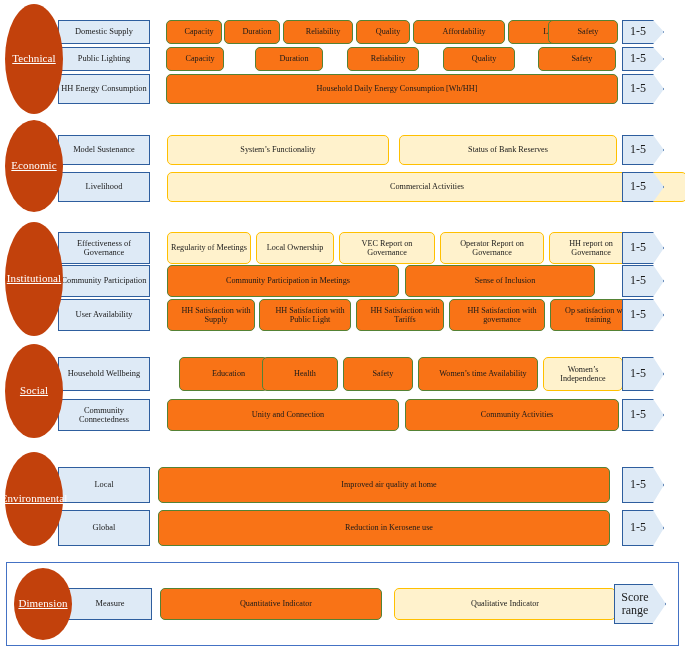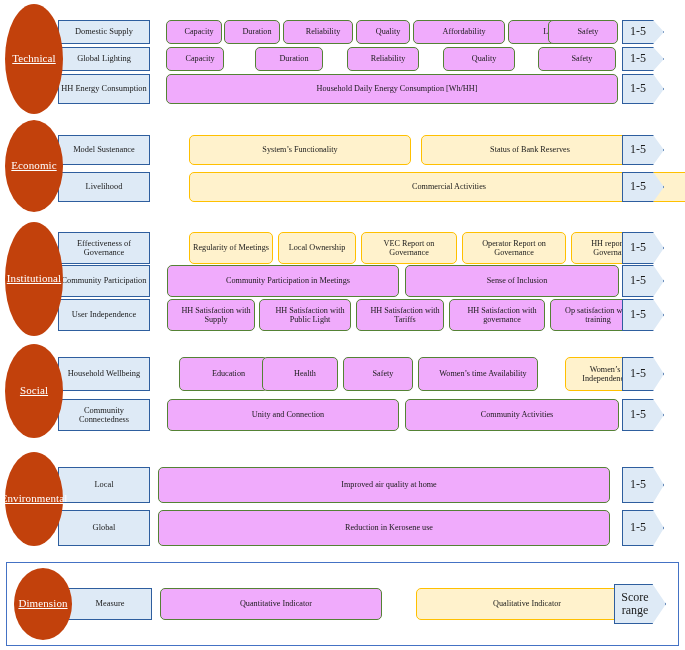--- a/index.html
+++ b/index.html
@@ -46,22 +46,22 @@
     position:absolute;
     box-sizing:border-box;
     border-radius:5px;
     display:flex;align-items:center;justify-content:center;
     text-align:center;
     font-size:8.2px;
     line-height:1.15;
     padding:0 2px;
     color:#1a1a1a;
   }
-  .ind.quant{ background:#f0abfc; border:1px solid #548235;padding-left:12px; }
-  .ind.qual { background:#FFF2CC; border:1px solid #FFC000;margin-left:22px; }
+  .ind.quant{ background:#f97316; border:1px solid #548235;padding-left:12px; }
+  .ind.qual { background:#FFF2CC; border:1px solid #FFC000; }
 
   
   .score{
     position:absolute;
     background:#DEEAF6;
     border:1px solid #2E5E9E;
     box-sizing:border-box;
     display:flex;align-items:center;justify-content:center;
     text-align:center;
     font-size:12px;
@@ -107,21 +107,21 @@
     <div class="ind quant" style="left: 508px; top: 20px; width: 88px; height: 24px;">
       <span>Legality</span>
     </div>
     <div class="ind quant" style="left: 548px; top: 20px; width: 70px; height: 24px;">
       <span>Safety</span>
     </div>
     <div class="score" style="left: 622px; top: 20px; width: 42px; height: 24px;">
       <span class="sc-inner">1-5</span>
     </div>
     <div class="measure" style="left: 58px; top: 47px; width: 92px; height: 24px;">
-      <span>Global Lighting</span>
+      <span>Public Lighting</span>
     </div>
     <div class="ind quant" style="left: 166px; top: 47px; width: 58px; height: 24px;">
       <span>Capacity</span>
     </div>
     <div class="ind quant" style="left: 255px; top: 47px; width: 68px; height: 24px;">
       <span>Duration</span>
     </div>
     <div class="ind quant" style="left: 347px; top: 47px; width: 72px; height: 24px;">
       <span>Reliability</span>
     </div>
@@ -190,28 +190,28 @@
     </div>
     <div class="score" style="left: 622px; top: 232px; width: 42px; height: 32px;">
       <span class="sc-inner">1-5</span>
     </div>
     <div class="measure" style="left: 58px; top: 265px; width: 92px; height: 32px;">
       <span>Community Participation</span>
     </div>
     <div class="ind quant" style="left: 167px; top: 265px; width: 232px; height: 32px;">
       <span>Community Participation in Meetings</span>
     </div>
-    <div class="ind quant" style="left: 405px; top: 265px; width: 214px; height: 32px;">
+    <div class="ind quant" style="left: 405px; top: 265px; width: 190px; height: 32px;">
       <span>Sense of Inclusion</span>
     </div>
     <div class="score" style="left: 622px; top: 265px; width: 42px; height: 32px;">
       <span class="sc-inner">1-5</span>
     </div>
     <div class="measure" style="left: 58px; top: 299px; width: 92px; height: 32px;">
-      <span>User Independence</span>
+      <span>User Availability</span>
     </div>
     <div class="ind quant" style="left: 167px; top: 299px; width: 88px; height: 32px;">
       <span>HH Satisfaction with Supply</span>
     </div>
     <div class="ind quant" style="left: 259px; top: 299px; width: 92px; height: 32px;">
       <span>HH Satisfaction with Public Light</span>
     </div>
     <div class="ind quant" style="left: 356px; top: 299px; width: 88px; height: 32px;">
       <span>HH Satisfaction with Tariffs</span>
     </div>

